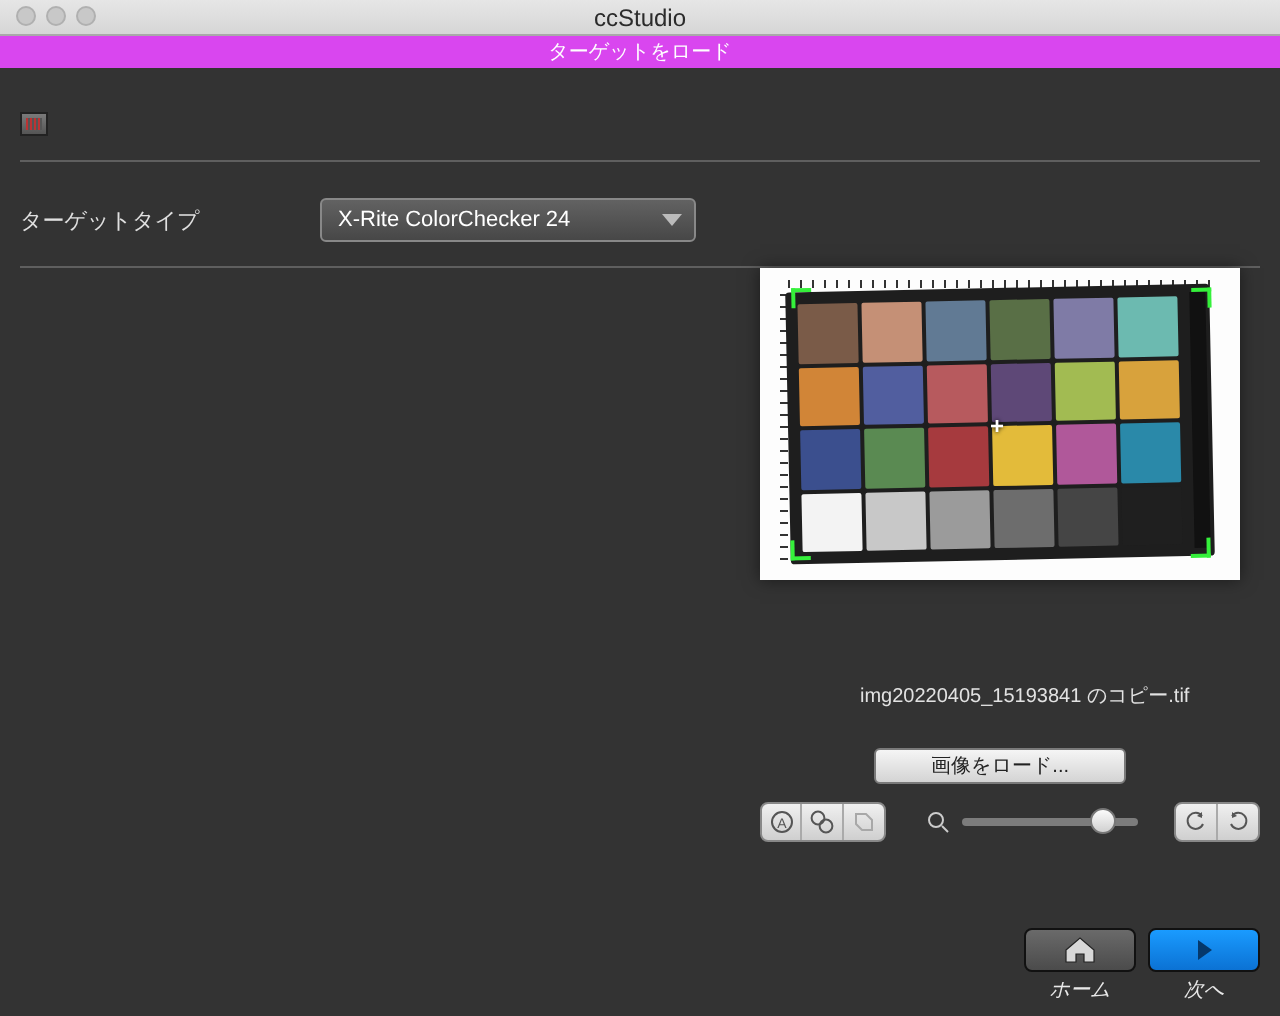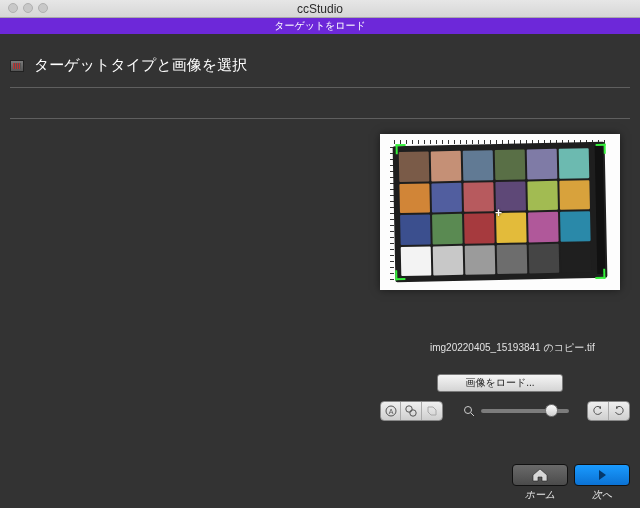--- a/index.html
+++ b/index.html
@@ -16,21 +16,21 @@
     height: 18px;
     background: linear-gradient(#e6e6e6,#d6d6d6);
     border-bottom: 1px solid #a9a9a9;
     display: flex; align-items: center; justify-content: center;
     color:#2b2b2b; font-size:12px;
     position: relative;
   }
   .titlebar .dots { position:absolute; left:8px; top:3px; display:flex; gap:5px;}
   .titlebar .dot { width:10px; height:10px; border-radius:50%; background:#c8c8c8; border:1px solid #b0b0b0;}
   .orange-banner {
-    height:16px; background:#6d28d9;
+    height:16px; background:#d946ef;
     display:flex; align-items:center; justify-content:center;
     color:#fff; font-size:10px;
   }
   .heading-row {
     display:flex; align-items:center;
     padding: 22px 10px 10px 10px;
     gap:10px;
   }
   .heading-icon {
     width:14px; height:12px;
@@ -161,25 +161,29 @@
   </div>
   <span>ccStudio</span>
 </div>
 
 <div class="orange-banner">
   <span>ターゲットをロード</span>
 </div>
 
 <div class="heading-row">
   <div class="heading-icon"></div>
-  <div class="heading-text">ターゲットタイプと画像を選択</div>
 </div>
 <div class="hr"></div>
 
 <div class="row-targettype">
+  <div class="label">ターゲットタイプ</div>
+  <div class="dropdown">
+    <span>X-Rite ColorChecker 24</span>
+    <div class="caret"></div>
+  </div>
 </div>
 <div class="hr2"></div>
 
 <div class="preview-area">
   <div class="ruler-h"></div>
   <div class="ruler-v"></div>
   <div class="cc">
     <div class="cc-grid" id="cc-grid">
         <div class="patch" style="background: rgb(122, 91, 72);"></div>
         <div class="patch" style="background: rgb(197, 144, 118);"></div>

